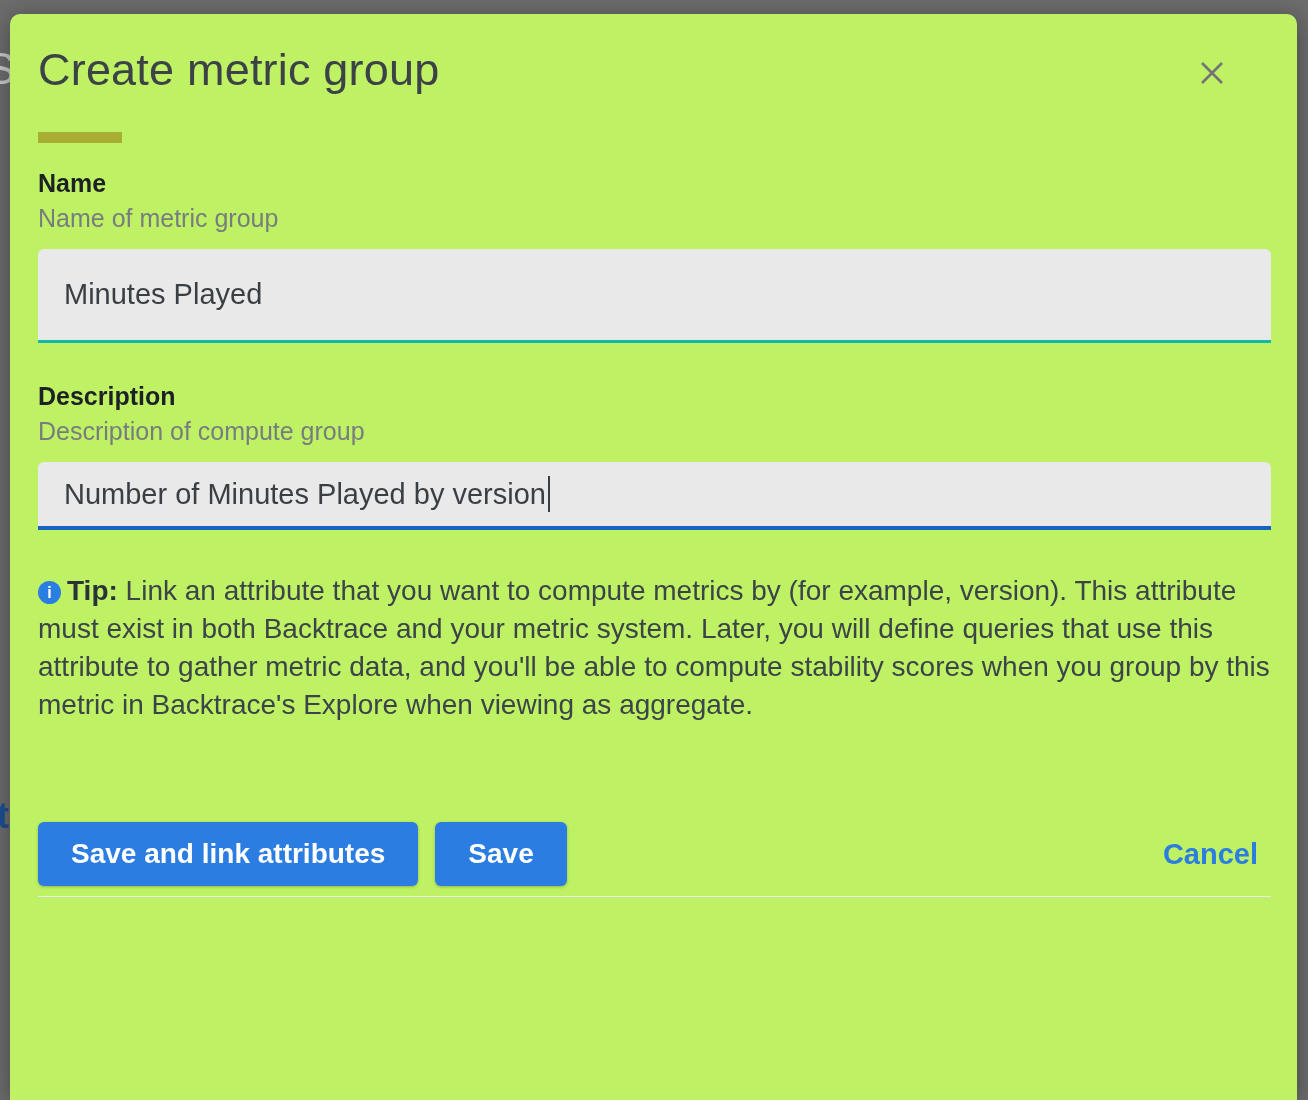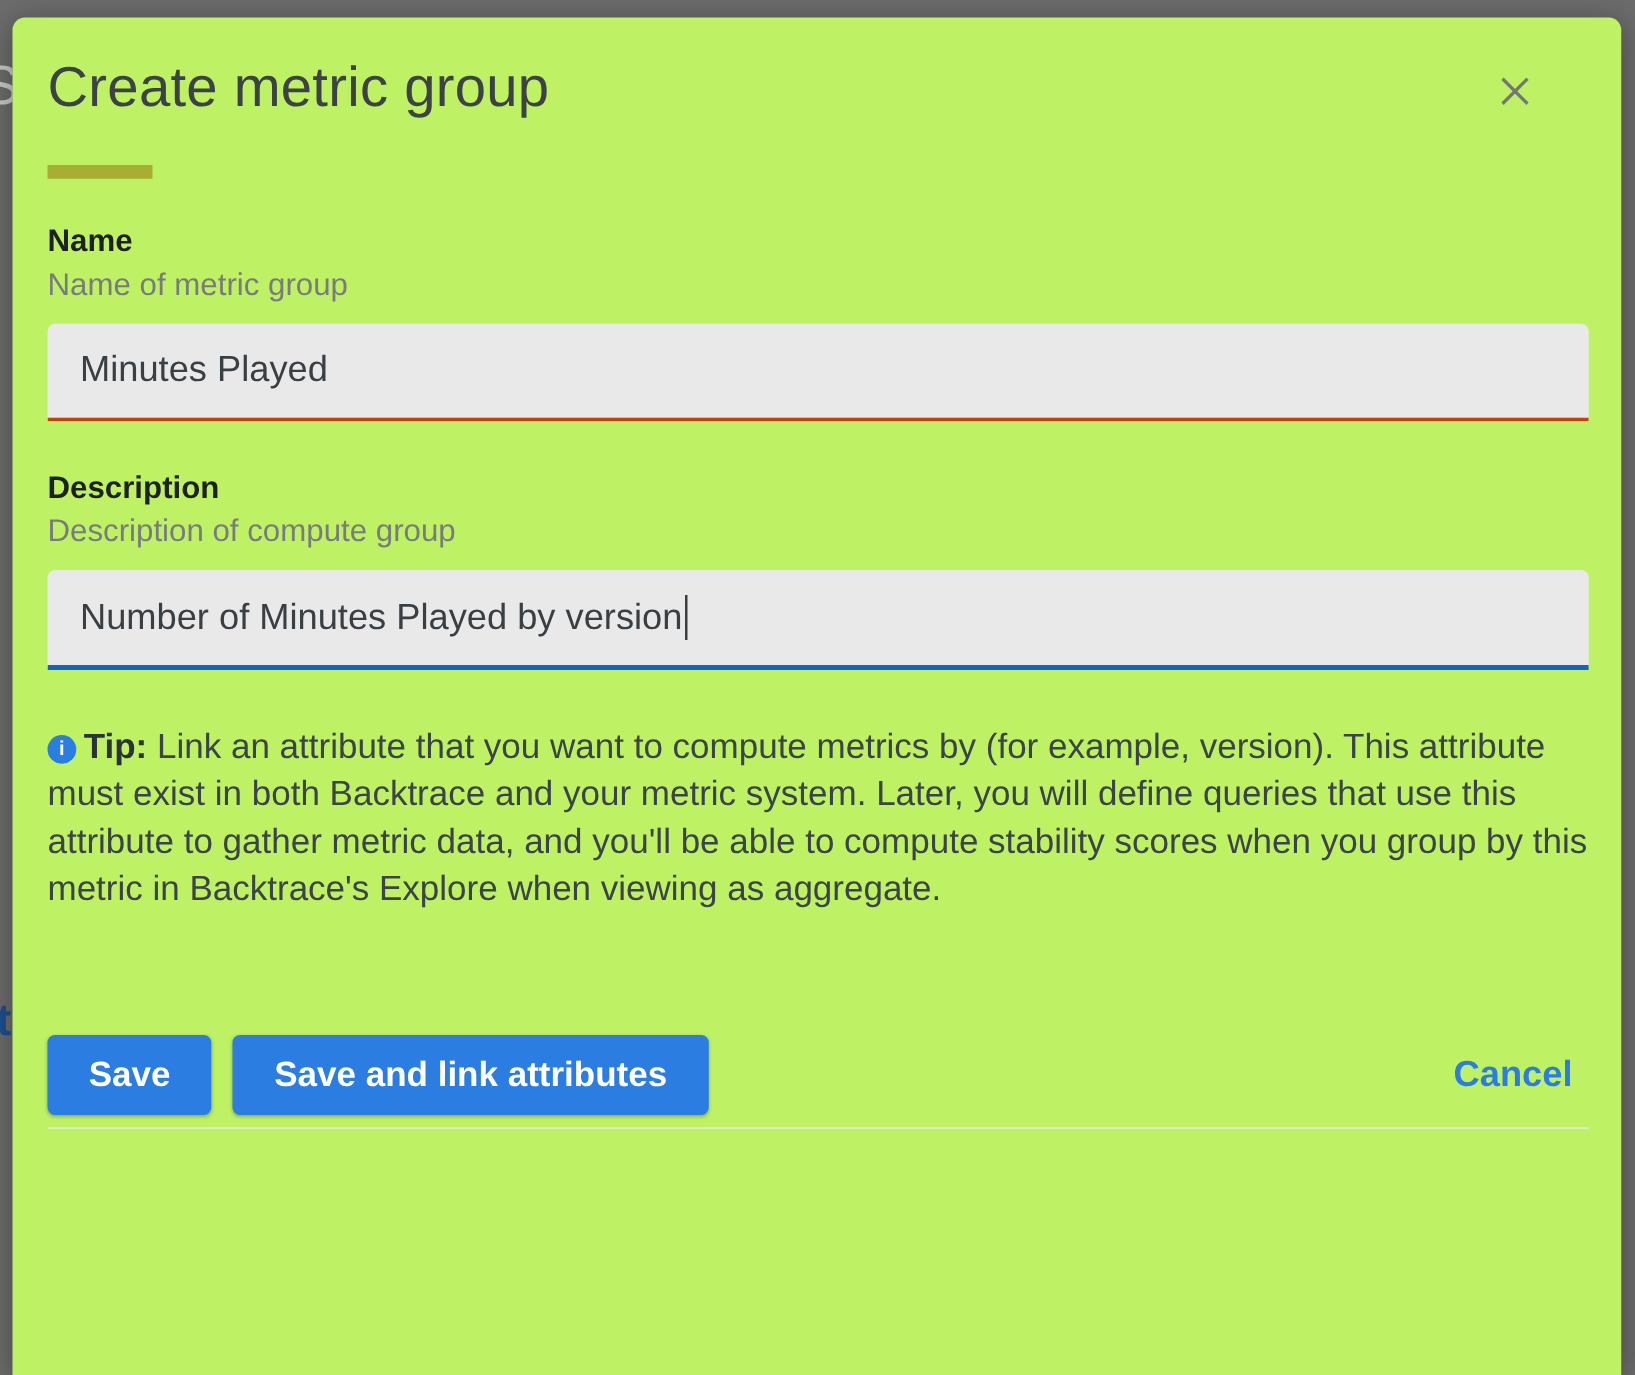--- a/index.html
+++ b/index.html
@@ -59,40 +59,40 @@
   .info-icon {
     display: inline-block; width: 23px; height: 23px;
     border-radius: 50%;
     color: #ffffff; font-size: 16px; font-weight: bold; font-style: normal;
     text-align: center; line-height: 23px;
     vertical-align: 2px;
     margin-right: 6px;
   }
 
   .field-label {
-    margin-top: 34px;
+    margin-top: 24px;
     font-size: 25px; font-weight: bold; color: #1d2124; line-height: 32px;
   }
   .field-sublabel {
     font-size: 25px; color: #797c7f; line-height: 34px; margin-top: 2px;
   }
 
   .text-field {
     margin-top: 14px;
-    height: 78px;
+    height: 94px;
     background: #e9e9e9;
     border-radius: 6px 6px 0 0;
-    border-bottom: 3px solid #c2410c;
+    border-bottom: 3px solid #14b8a6;
     display: flex; align-items: center;
     padding: 0 26px;
     font-size: 29px; color: #3a3f44;
     cursor: text;
   }
   .text-field.focused {
-    height: 80px;
+    height: 68px;
     border-bottom: 4px solid #1565c0;
   }
   .caret {
     display: inline-block;
     width: 2px; height: 36px;
     background: #3a3f44;
     margin-left: 2px;
     vertical-align: -7px;
   }
 
@@ -152,21 +152,21 @@
   <div class="field-label" style="margin-top:37px;">Description</div>
   <div class="field-sublabel">Description of compute group</div>
   <div class="text-field focused" role="textbox">
     <span>Number of Minutes Played by version</span>
       <span class="caret"></span>
   </div>
 
   <p class="tip second"><span class="info-icon" style="background:#2a7de1;"><span>i</span></span><strong>Tip:</strong> <span>Link an attribute that you want to compute metrics by (for example, version). This attribute must exist in both Backtrace and your metric system. Later, you will define queries that use this attribute to gather metric data, and you'll be able to compute stability scores when you group by this metric in Backtrace's Explore when viewing as aggregate.</span></p>
 
   <div class="footer">
+    <button class="btn" style="background:#2b7de1;">Save and link attributes</button>
     <button class="btn" style="background:#2b7de1;">Save</button>
-    <button class="btn" style="background:#2b7de1;">Save and link attributes</button>
     <span class="spacer"></span>
     <button class="cancel-btn" style="color:#2b7de1;">Cancel</button>
   </div>
 
   <div class="footer-divider"></div>
 
 </div>
 
 </body></html>

